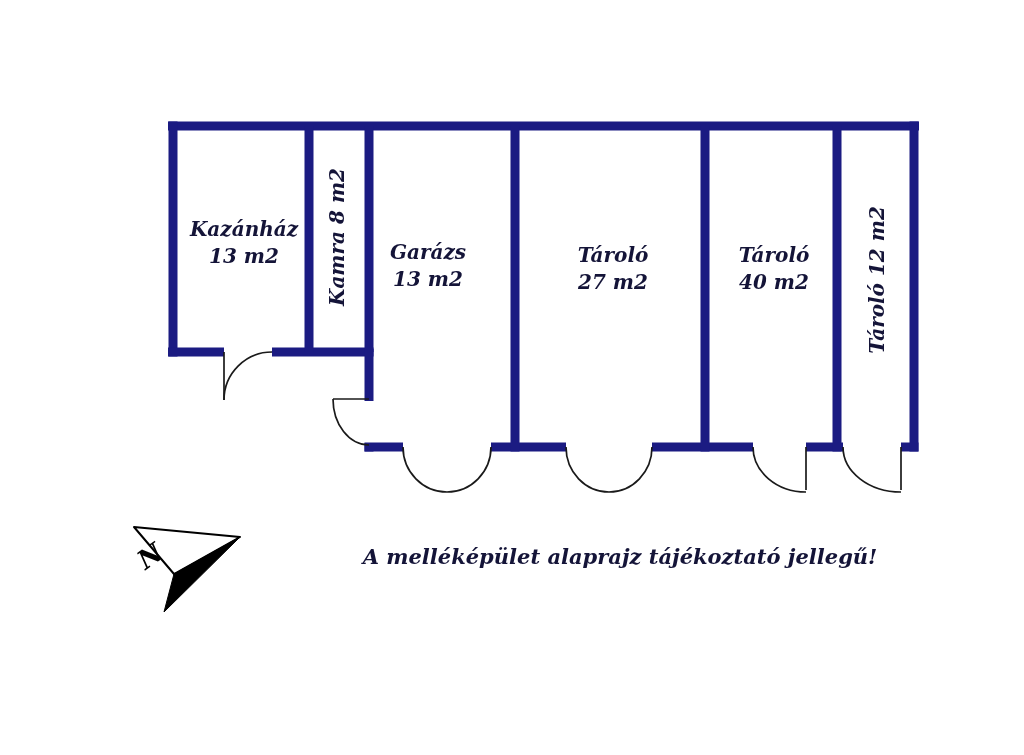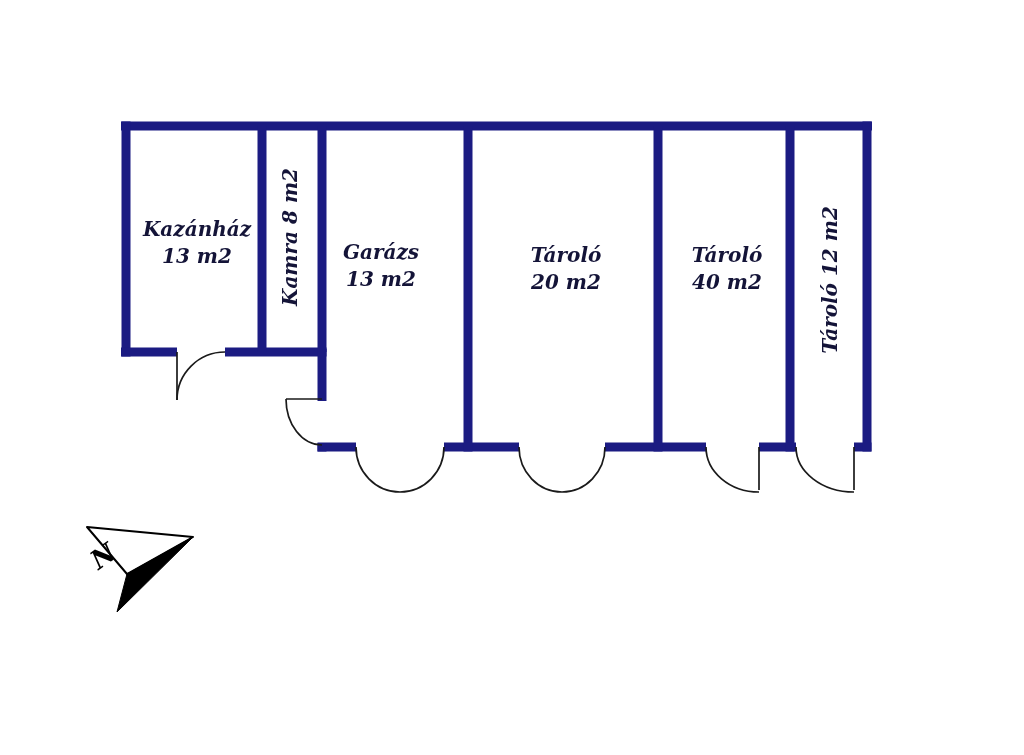--- a/index.html
+++ b/index.html
@@ -8,20 +8,21 @@
     --door-line:#1a1a1a;
   }
   *{margin:0;padding:0;box-sizing:border-box;}
   body{background:#ffffff;font-family:"DejaVu Serif", serif;}
   .page{
     position:relative;
     width:961px;
     height:755px;
     background:#ffffff;
     overflow:hidden;
+    margin-left:47px;
   }
   .plan-svg{
     position:absolute;
     left:0;top:0;
     width:1024px;height:755px;
   }
   .wall{
     stroke:var(--wall);
     stroke-width:9;
     stroke-linecap:butt;
@@ -132,29 +133,30 @@
     <span>8 m2</span>
   </div>
 
   <div class="room-label" style="left:381px;top:266px">
     <div>Garázs</div>
     <div>13 m2</div>
   </div>
 
   <div class="room-label" style="left:566px;top:269px">
     <div>Tároló</div>
-    <div>20 m2</div>
+    <div>27 m2</div>
   </div>
 
   <div class="room-label" style="left:727px;top:269px">
     <div>Tároló</div>
     <div>40 m2</div>
   </div>
 
   <div class="room-label vertical" style="left:830px;top:280px">
     <span>Tároló</span>
     <span>12 m2</span>
   </div>
 
+  <div class="caption">A melléképület alaprajz tájékoztató jellegű!</div>
 
   <div class="compass-n">N</div>
 
 </div>
 
 </body></html>

